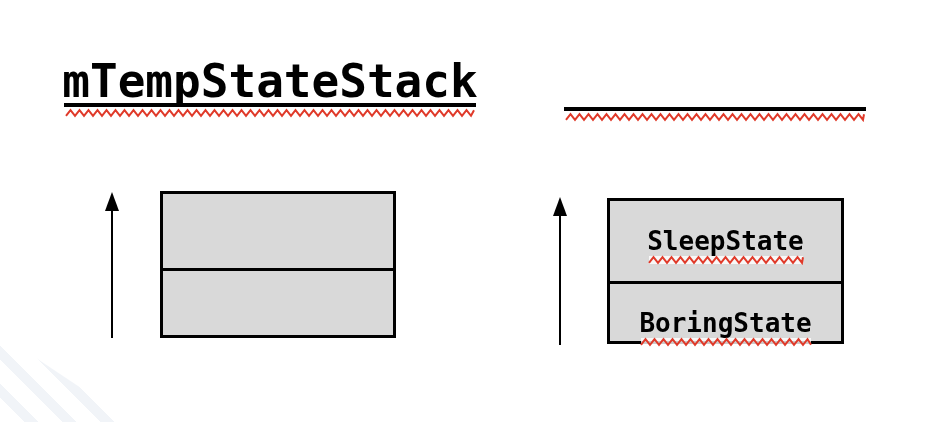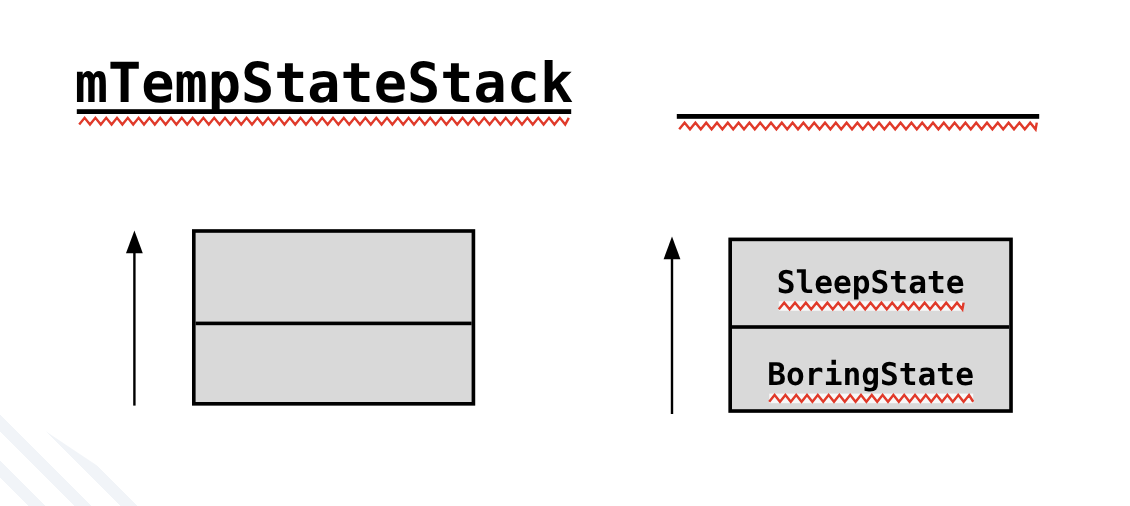--- a/index.html
+++ b/index.html
@@ -31,20 +31,21 @@
   }
 
   
   .title {
     position: absolute;
     text-align: center;
     font-weight: bold;
     font-size: 46px;
     line-height: 46px;
     white-space: nowrap;
+    margin-top: 12px;
   }
   .title .title-text { display: inline-block; }
   .solid-underline {
     position: absolute;
     height: 4px;
     background: var(--box-border);
     left: 50%;
     transform: translateX(-50%);
     top: 45px;
   }
@@ -141,21 +142,21 @@
       <span class="cell-label"></span>
     </div>
   </div>
 
   <div class="arrow" style="left:552px; top:197px; width:16px; height:148px;">
     <div class="arrow-head"></div>
     <div class="arrow-line"></div>
   </div>
 
   <div class="stack-box" style="left:607px; top:198px; width:237px; height:146px;">
-    <div class="cell" style="height:70px; padding-top:8px;">
+    <div class="cell" style="height:80px; padding-top:8px;">
       <span class="cell-label">SleepState</span>
       <svg class="zigzag" width="154" height="8">
           <polyline points="0.0,6.8 4.5,1.2 9.0,6.8 13.5,1.2 18.0,6.8 22.5,1.2 27.0,6.8 31.5,1.2 36.0,6.8 40.5,1.2 45.0,6.8 49.5,1.2 54.0,6.8 58.5,1.2 63.0,6.8 67.5,1.2 72.0,6.8 76.5,1.2 81.0,6.8 85.5,1.2 90.0,6.8 94.5,1.2 99.0,6.8 103.5,1.2 108.0,6.8 112.5,1.2 117.0,6.8 121.5,1.2 126.0,6.8 130.5,1.2 135.0,6.8 139.5,1.2 144.0,6.8 148.5,1.2 153.0,6.8 154.0,1.2"></polyline>
         </svg>
     </div>
     <div class="cell divided" style="height:88px;">
       <span class="cell-label">BoringState</span>
       <svg class="zigzag" width="170" height="8">
           <polyline points="0.0,6.8 4.5,1.2 9.0,6.8 13.5,1.2 18.0,6.8 22.5,1.2 27.0,6.8 31.5,1.2 36.0,6.8 40.5,1.2 45.0,6.8 49.5,1.2 54.0,6.8 58.5,1.2 63.0,6.8 67.5,1.2 72.0,6.8 76.5,1.2 81.0,6.8 85.5,1.2 90.0,6.8 94.5,1.2 99.0,6.8 103.5,1.2 108.0,6.8 112.5,1.2 117.0,6.8 121.5,1.2 126.0,6.8 130.5,1.2 135.0,6.8 139.5,1.2 144.0,6.8 148.5,1.2 153.0,6.8 157.5,1.2 162.0,6.8 166.5,1.2 170.0,6.8"></polyline>
         </svg>

